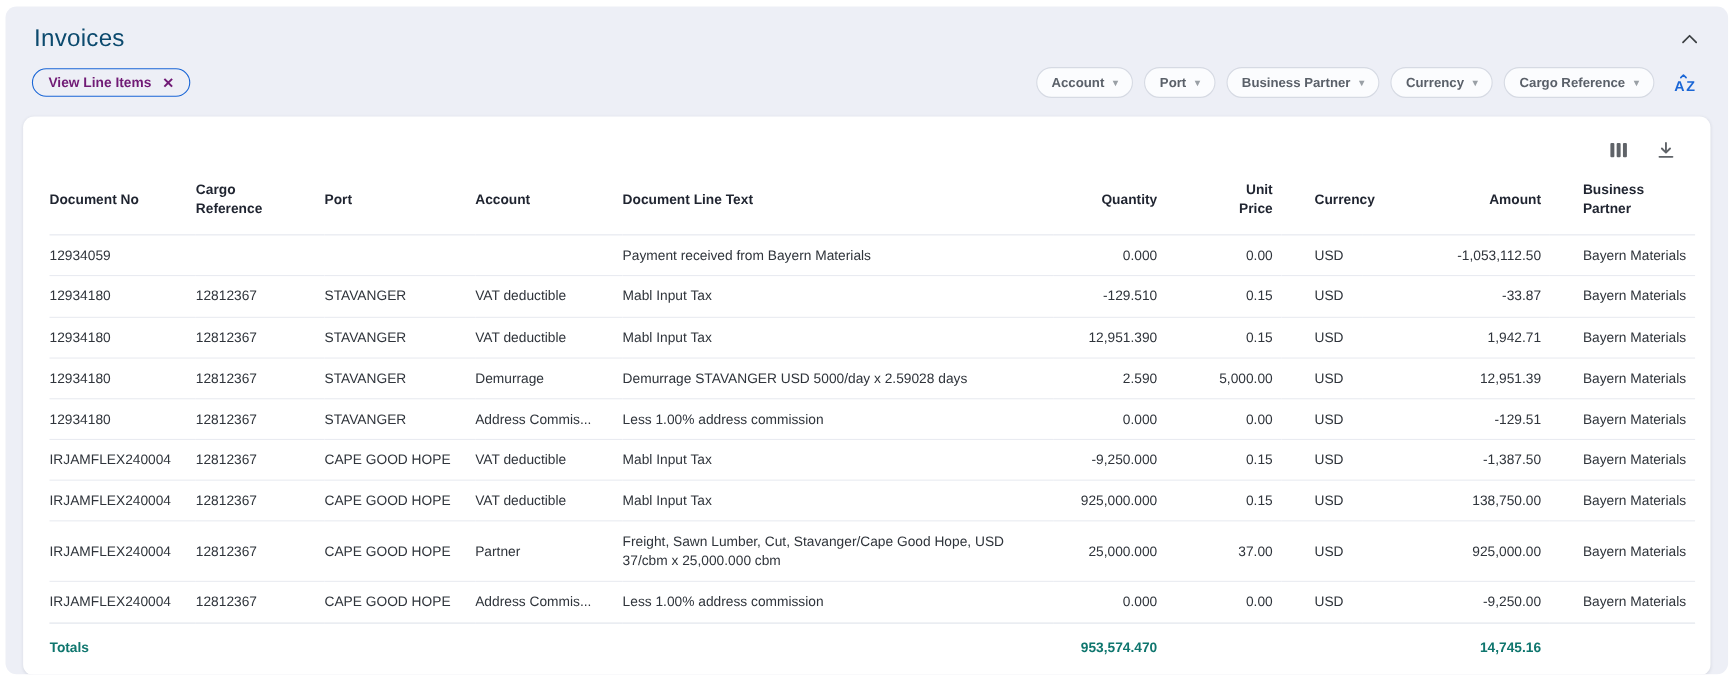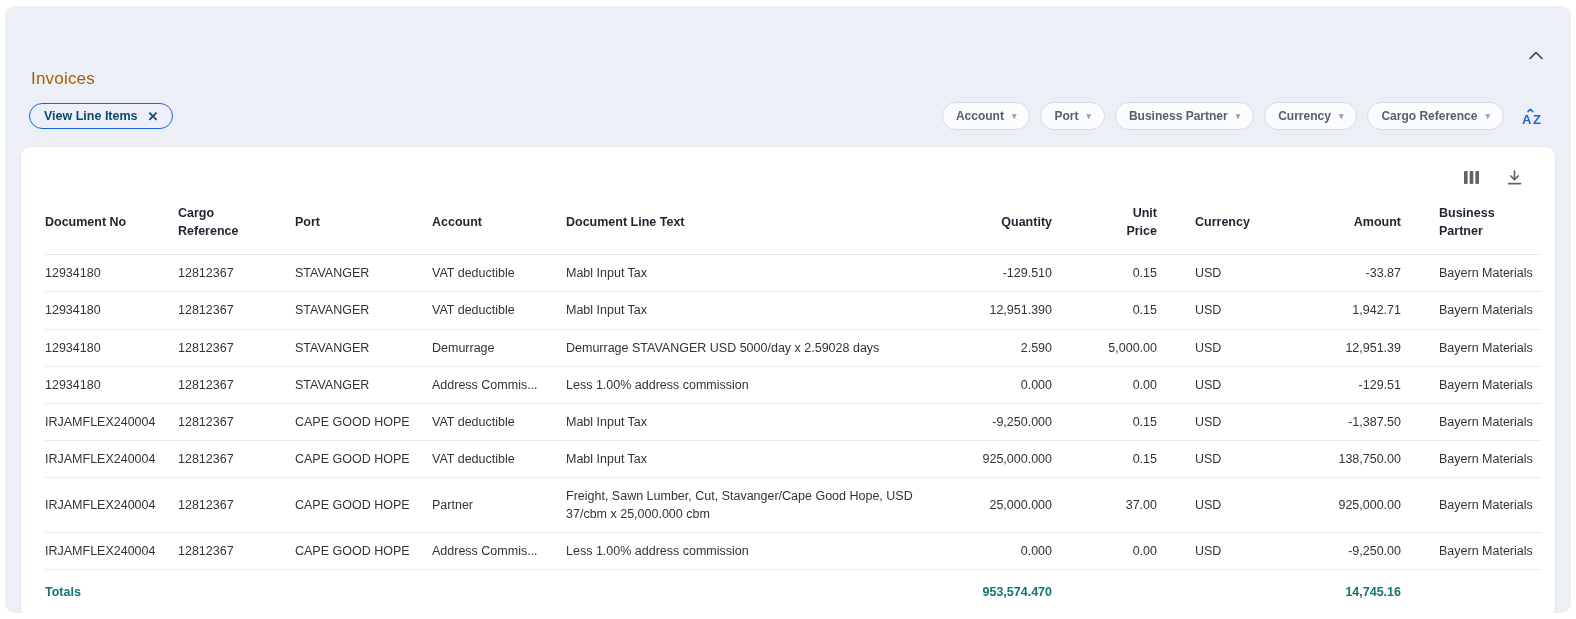--- a/index.html
+++ b/index.html
@@ -14,27 +14,27 @@
     position: absolute;
     top: 6px; left: 5px; right: 5px; bottom: 6px;
     background: #edeff6;
     border-radius: 10px;
     overflow: hidden;
   }
   .panel-header {
     display: flex; align-items: center; justify-content: space-between;
     padding: 16px 26px 0 26px;
   }
-  .title { font-size: 17px; font-weight: 500; color: #a16207; letter-spacing: .2px; margin-top: 47px; }
+  .title { font-size: 22px; font-weight: 500; color: #0c4a6e; letter-spacing: .2px; }
   .collapse-btn { background: none; border: none; cursor: pointer; padding: 4px 2px; line-height: 0; }
 
   .chip-row { display: flex; align-items: center; padding: 0 24px; margin-top: 13px; }
   .chip {
     display: inline-flex; align-items: center; gap: 10px;
-    border: 1.5px solid #1a66d6; color: #0c4a6e;
+    border: 1.5px solid #1a66d6; color: #701a75;
     font-weight: 700; font-size: 12.5px;
     border-radius: 16px; padding: 5px 14px;
     background: transparent; cursor: pointer;
     font-family: "Liberation Sans", sans-serif;
     text-align: right;
   }
   .chip .x { font-size: 13px; font-weight: 700; line-height: 1; cursor: pointer; }
   .spacer { flex: 1; }
   .pills { display: flex; gap: 10px; align-items: center; }
   .pill {
@@ -179,20 +179,32 @@
           <th><span>Document Line Text</span></th>
           <th class="ta-r"><span>Quantity</span></th>
           <th class="ta-r"><span class="narrow w-unit">Unit Price</span></th>
           <th class="pad-l"><span>Currency</span></th>
           <th class="ta-r"><span>Amount</span></th>
           <th class="pad-l"><span class="narrow w-bp">Business Partner</span></th>
         </tr>
       </thead>
       <tbody id="rows-body">
           <tr>
+            <td>12934059</td>
+            <td></td>
+            <td></td>
+            <td></td>
+            <td class="wrap">Payment received from Bayern Materials</td>
+            <td class="ta-r">0.000</td>
+            <td class="ta-r">0.00</td>
+            <td class="pad-l">USD</td>
+            <td class="ta-r">-1,053,112.50</td>
+            <td class="pad-l">Bayern Materials</td>
+          </tr>
+          <tr>
             <td>12934180</td>
             <td>12812367</td>
             <td>STAVANGER</td>
             <td>VAT deductible</td>
             <td class="wrap">Mabl Input Tax</td>
             <td class="ta-r">-129.510</td>
             <td class="ta-r">0.15</td>
             <td class="pad-l">USD</td>
             <td class="ta-r">-33.87</td>
             <td class="pad-l">Bayern Materials</td>

